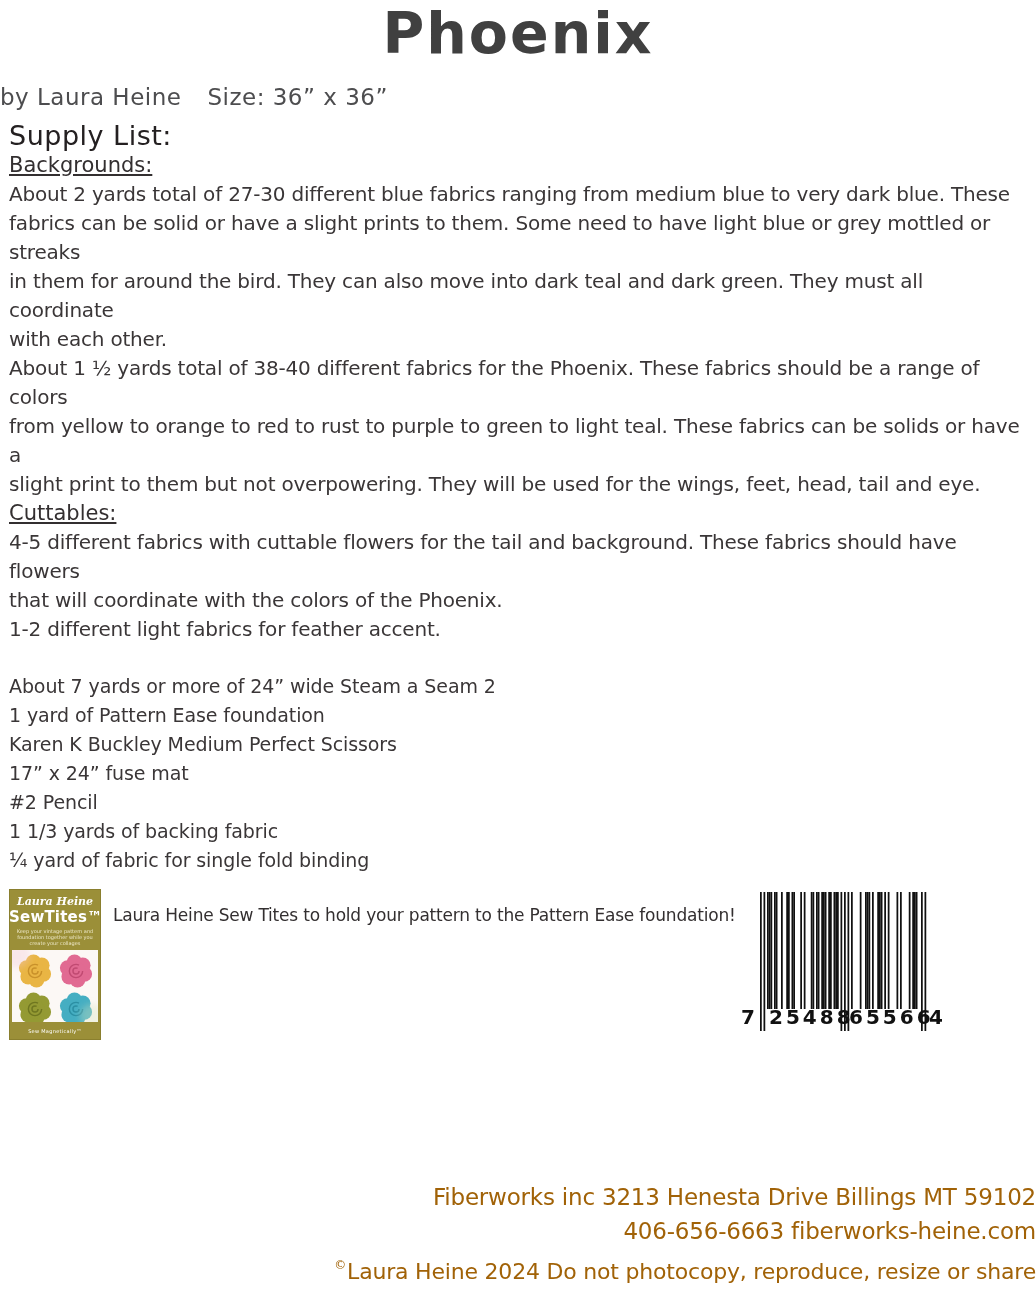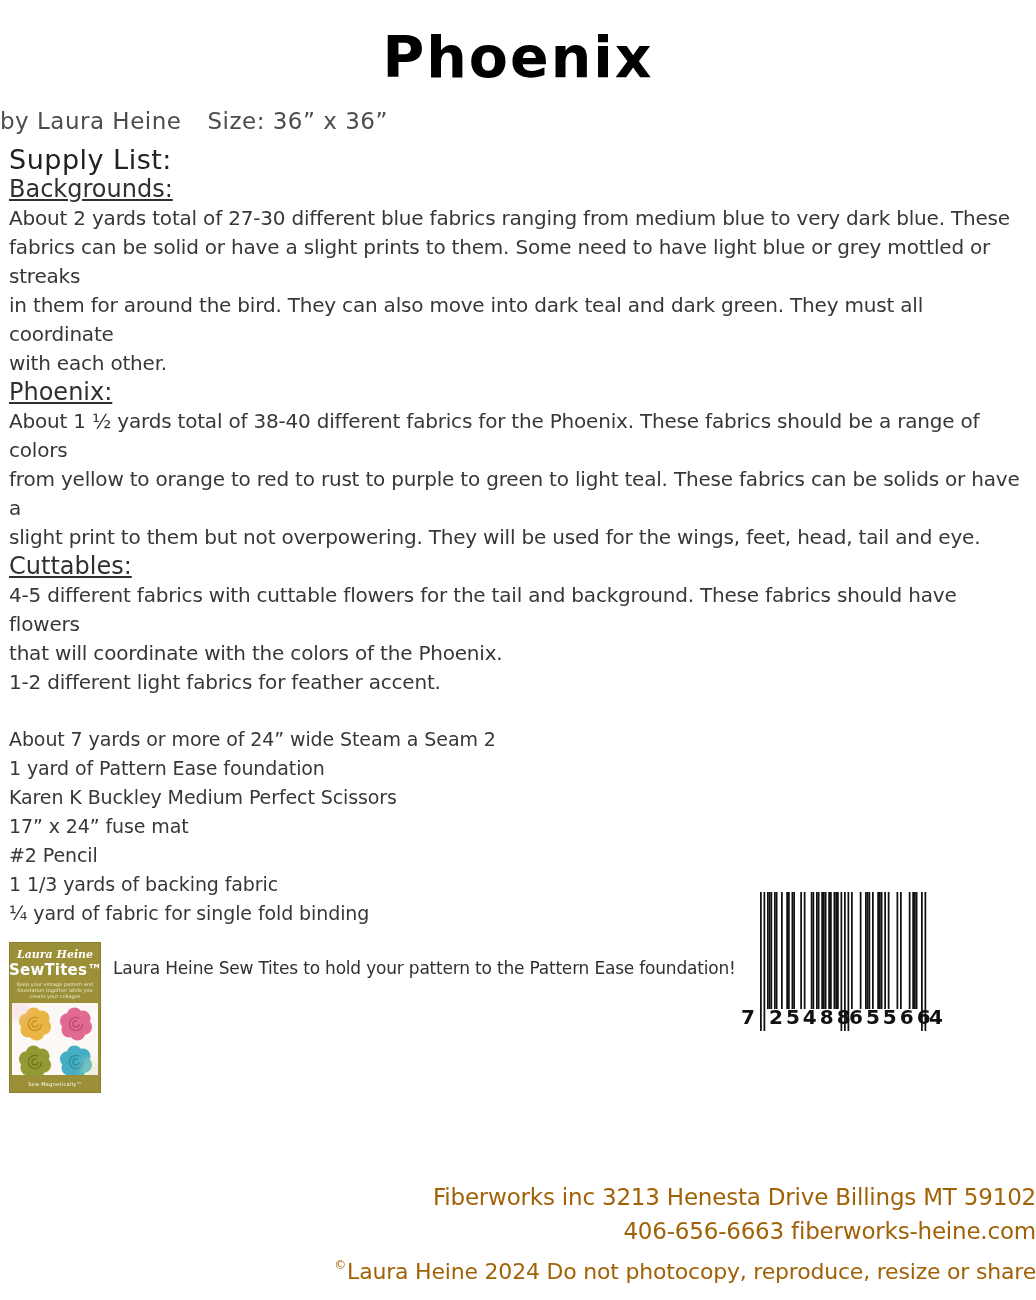--- a/index.html
+++ b/index.html
@@ -1,27 +1,27 @@
 <!DOCTYPE html>
 <html><head>
 <meta charset="utf-8">
 <style>
   * { margin:0; padding:0; box-sizing:border-box; }
   html,body { background:#ffffff; }
   body { width:1036px; height:1300px; font-family:"DejaVu Sans", sans-serif; color:#3a3637; }
   .page { position:relative; width:1036px; height:1300px; background:#ffffff; overflow:hidden; }
 
-  .title { padding-top:24px; text-align:center; font-size:57px; font-weight:bold; color:#000000; letter-spacing:2px; }
+  .title { text-align:center; font-size:57px; font-weight:bold; color:#404040; letter-spacing:2px; }
   .subtitle { margin-top:18px; text-align:left; font-size:23px; color:#4d4d4f; letter-spacing:0.5px; }
   .subtitle .gap { display:inline-block; width:26px; }
 
   .content { padding:0 9px; }
   .supply-heading { margin-top:10px; font-size:27px; color:#242021; letter-spacing:0.5px; }
 
-  .section-label { font-size:24px; line-height:29px; color:#332f30; text-decoration:underline; }
+  .section-label { font-size:21px; line-height:29px; color:#332f30; text-decoration:underline; }
   .section-body { font-size:20px; line-height:29px; letter-spacing:-0.2px; white-space:pre-line; color:#3a3637; }
 
   .items { margin-top:28px; font-size:19px; line-height:29px; letter-spacing:-0.1px; color:#3a3637; }
 
   
   .sewtites-row { display:flex; margin-top:14px; align-items:flex-start; }
   .package { width:92px; height:151px; background:#9b8f38; display:flex; flex-direction:column; flex:none; box-shadow:0 0 0 1px #8a7f2e inset; }
   .pkg-script { margin-top:6px; text-align:center; color:#ffffff; font-family:"DejaVu Serif", serif; font-style:italic; font-weight:bold; font-size:11px; }
   .pkg-brand { text-align:center; color:#ffffff; font-weight:bold; font-size:15px; letter-spacing:0.2px; }
   .pkg-tagline { margin-top:2px; text-align:center; color:#ece7c6; font-size:5px; line-height:6px; white-space:pre-line; }
@@ -59,21 +59,20 @@
 
   <div class="content">
     <div class="supply-heading">Supply List:</div>
 
     <div class="section-label">Backgrounds:</div>
     <div class="section-body">About 2 yards total of 27-30 different blue fabrics ranging from medium blue to very dark blue. These
 fabrics can be solid or have a slight prints to them. Some need to have light blue or grey mottled or streaks
 in them for around the bird. They can also move into dark teal and dark green. They must all coordinate
 with each other.</div>
 
-    <div class="section-label">Phoenix:</div>
     <div class="section-body">About 1 ½ yards total of 38-40 different fabrics for the Phoenix. These fabrics should be a range of colors
 from yellow to orange to red to rust to purple to green to light teal. These fabrics can be solids or have a
 slight print to them but not overpowering. They will be used for the wings, feet, head, tail and eye.</div>
 
     <div class="section-label">Cuttables:</div>
     <div class="section-body">4-5 different fabrics with cuttable flowers for the tail and background. These fabrics should have flowers
 that will coordinate with the colors of the Phoenix.
 1-2 different light fabrics for feather accent.</div>
 
     <div class="items">

